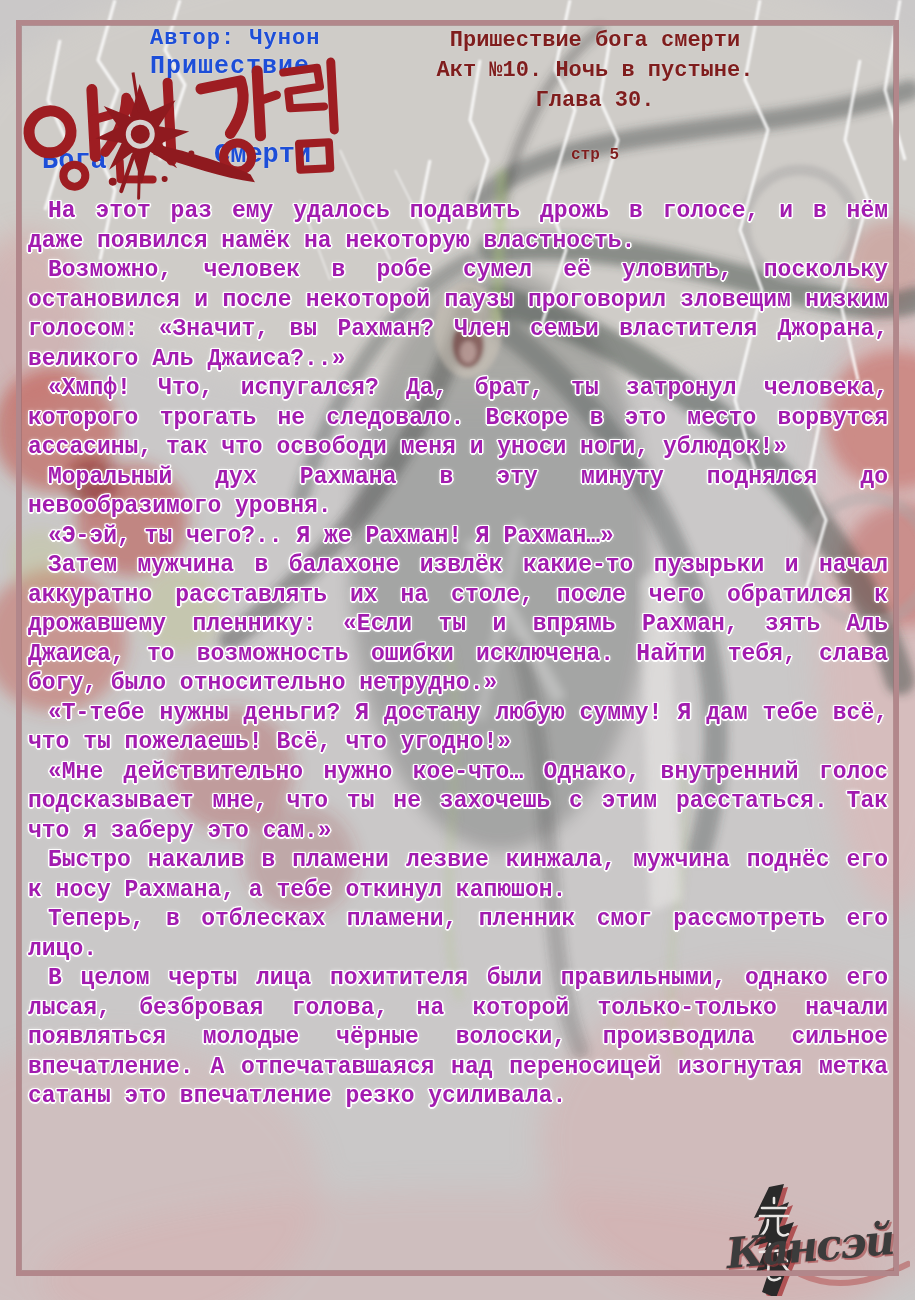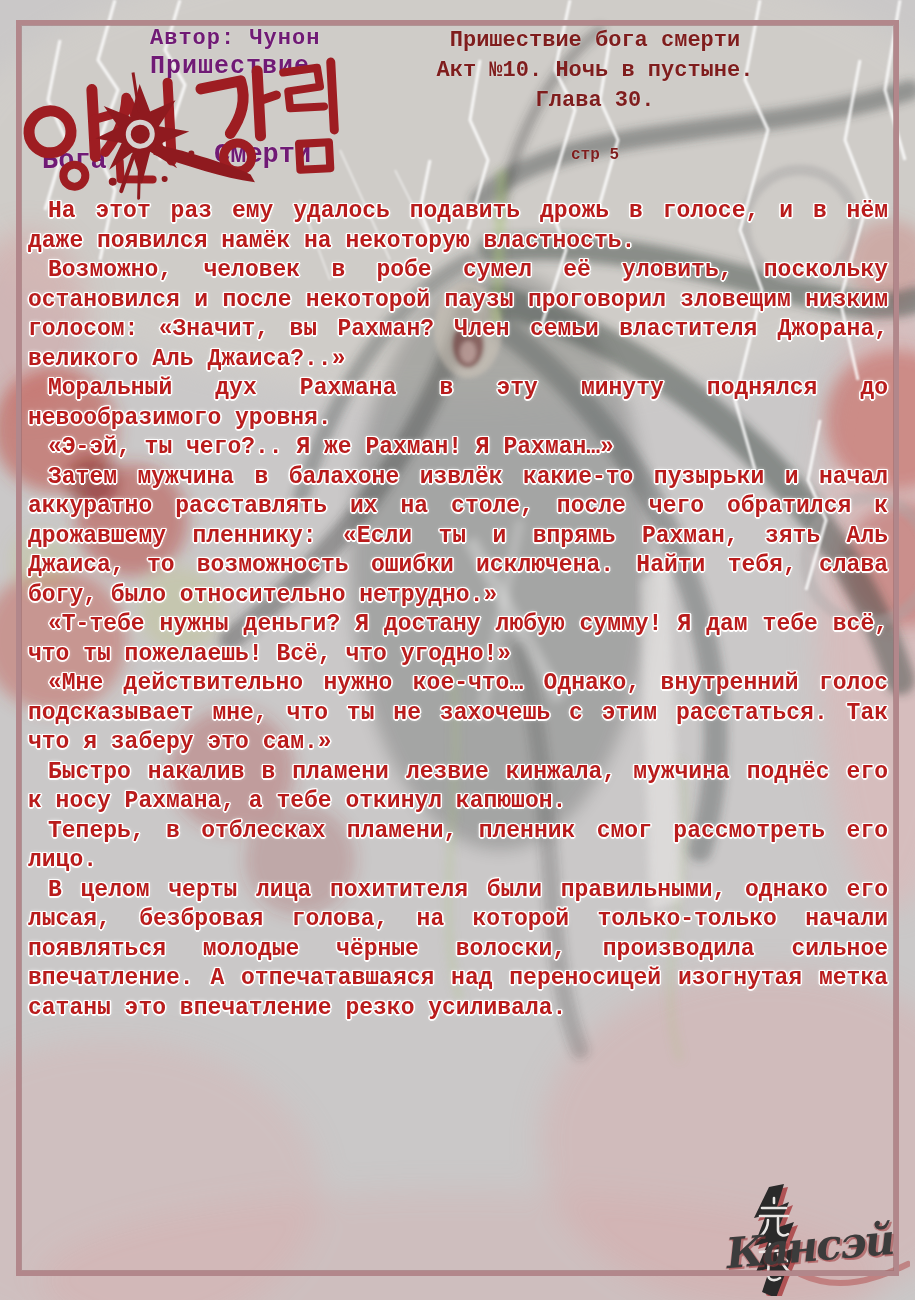--- a/index.html
+++ b/index.html
@@ -6,36 +6,36 @@
   body{width:915px;height:1300px;overflow:hidden;background:#cac8c8;}
   .page{position:relative;width:915px;height:1300px;overflow:hidden;
         font-family:"Liberation Mono","DejaVu Sans Mono",monospace;}
   .art{position:absolute;left:0;top:0;z-index:0;}
   .frame{position:absolute;left:16px;top:20px;width:883px;height:1256px;
          border:5px solid #b2878b;box-sizing:border-box;z-index:3;pointer-events:none;
          box-shadow:inset 0 0 0 1px rgba(155,110,114,.6);}
   .content{position:absolute;left:0;top:0;width:915px;height:1300px;z-index:2;}
 
   
-  .hdr-red{position:absolute;color:#701a75;font-weight:bold;
+  .hdr-red{position:absolute;color:#1d4ed8;font-weight:bold;
            text-shadow:0 0 2px rgba(255,255,255,.55);white-space:nowrap;}
   .author{left:150px;top:26px;font-size:22px;letter-spacing:1px;}
   .series-top{left:150px;top:52px;font-size:25px;letter-spacing:1px;}
   .series-bl{left:42px;top:146px;font-size:27px;}
   .series-br{left:214px;top:140px;font-size:27px;}
   .logo-svg{position:absolute;left:20px;top:58px;transform:rotate(-3deg);}
 
   
   .title-block{position:absolute;left:410px;top:26px;width:370px;text-align:center;
                color:#7f1d1d;font-weight:bold;font-size:22px;line-height:30px;
                text-shadow:0 0 2px rgba(255,255,255,.5);}
   .page-num{margin-top:24px;font-size:16px;}
 
   
-  .text{position:absolute;left:28px;top:197px;width:860px;color:#b91c1c;
+  .text{position:absolute;left:28px;top:197px;width:860px;color:#a21caf;
         font-size:23px;line-height:29.5px;font-weight:bold;text-align:justify;}
   .text p{margin:0;text-indent:20px;
         text-shadow:-1.5px 0 0 #fff,1.5px 0 0 #fff,0 -1.5px 0 #fff,0 1.5px 0 #fff,
                     -1px -1px 0 #fff,1px -1px 0 #fff,-1px 1px 0 #fff,1px 1px 0 #fff,
                     0 0 4px rgba(255,255,255,.9);}
 
   
   .stamp{position:absolute;left:680px;top:1178px;width:230px;height:118px;z-index:4;}
   .stamp svg{position:absolute;left:0;top:0;}
   .sig{position:absolute;left:46px;top:44px;font-family:"DejaVu Serif","Liberation Serif",serif;
@@ -200,20 +200,21 @@
     <div class="title-block">
       <div>Пришествие бога смерти</div>
       <div>Акт №10. Ночь в пустыне.</div>
       <div>Глава 30.</div>
       <div class="page-num">стр 5</div>
     </div>
 
     <main class="text">
       <p>На этот раз ему удалось подавить дрожь в голосе, и в нём даже появился намёк на некоторую властность.</p>
       <p>Возможно, человек в робе сумел её уловить, поскольку остановился и после некоторой паузы проговорил зловещим низким голосом: «Значит, вы Рахман? Член семьи властителя Джорана, великого Аль Джаиса?..»</p>
+      <p>«Хмпф! Что, испугался? Да, брат, ты затронул человека, которого трогать не следовало. Вскоре в это место ворвутся ассасины, так что освободи меня и уноси ноги, ублюдок!»</p>
       <p>Моральный дух Рахмана в эту минуту поднялся до невообразимого уровня.</p>
       <p>«Э-эй, ты чего?.. Я же Рахман! Я Рахман…»</p>
       <p>Затем мужчина в балахоне извлёк какие-то пузырьки и начал аккуратно расставлять их на столе, после чего обратился к дрожавшему пленнику: «Если ты и впрямь Рахман, зять Аль Джаиса, то возможность ошибки исключена. Найти тебя, слава богу, было относительно нетрудно.»</p>
       <p>«Т-тебе нужны деньги? Я достану любую сумму! Я дам тебе всё, что ты пожелаешь! Всё, что угодно!»</p>
       <p>«Мне действительно нужно кое-что… Однако, внутренний голос подсказывает мне, что ты не захочешь с этим расстаться. Так что я заберу это сам.»</p>
       <p>Быстро накалив в пламени лезвие кинжала, мужчина поднёс его к носу Рахмана, а тебе откинул капюшон.</p>
       <p>Теперь, в отблесках пламени, пленник смог рассмотреть его лицо.</p>
       <p>В целом черты лица похитителя были правильными, однако его лысая, безбровая голова, на которой только-только начали появляться молодые чёрные волоски, производила сильное впечатление. А отпечатавшаяся над переносицей изогнутая метка сатаны это впечатление резко усиливала.</p>
     </main>
 

